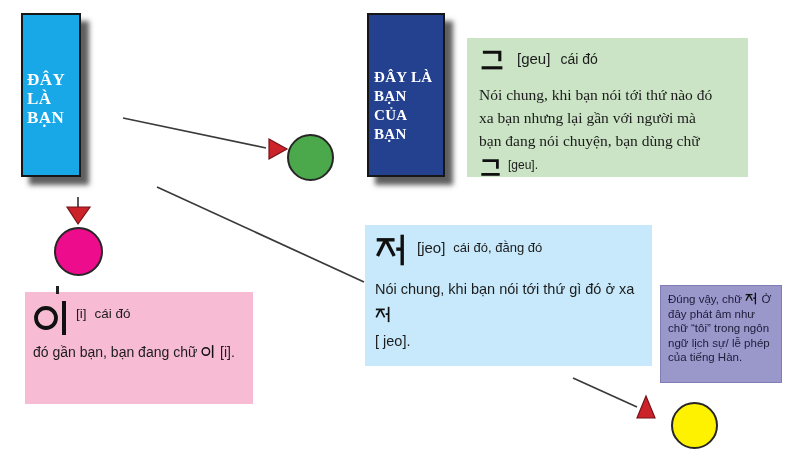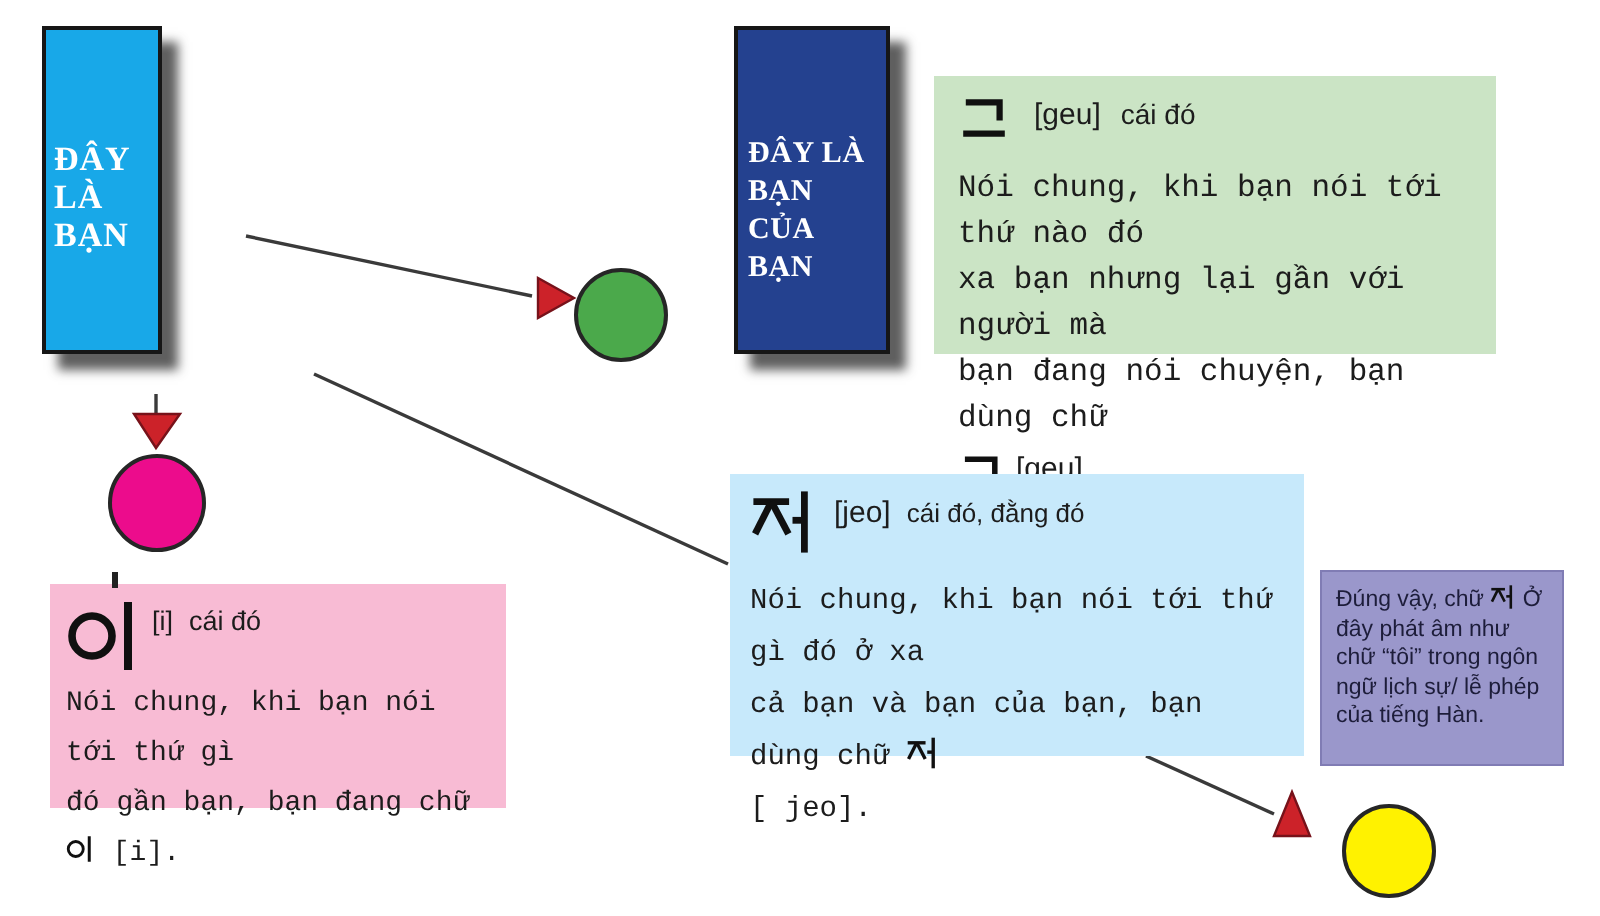--- a/index.html
+++ b/index.html
@@ -36,46 +36,46 @@
   .circle-magenta{left:54px;top:227px;width:49px;height:49px;background:var(--magenta-circle);}
   .circle-yellow{left:671px;top:402px;width:47px;height:47px;background:var(--yellow-circle);}
 
   
   .panel{position:absolute;z-index:2;box-sizing:border-box;color:#1c1c1c;}
   .panel-geu{
     left:467px;top:38px;width:281px;height:139px;background:var(--geu-panel-bg);
     padding:8px 8px 0 12px;font-family:"Liberation Serif", serif;font-size:15.5px;line-height:23px;
   }
   .panel-jeo{
-    left:365px;top:237px;width:287px;height:141px;background:var(--jeo-panel-bg);
+    left:365px;top:225px;width:287px;height:141px;background:var(--jeo-panel-bg);
     padding:7px 8px 0 10px;font-size:14.5px;line-height:26px;
   }
   .panel-i{
     left:25px;top:292px;width:228px;height:112px;background:var(--i-panel-bg);
     padding:6px 6px 0 8px;font-size:14px;line-height:25px;
   }
   .panel-note{
     left:660px;top:285px;width:122px;height:98px;background:var(--note-panel-bg);
     border:1px solid #807cb4;padding:6px 7px;font-size:11.5px;line-height:14.5px;color:#1d1d3a;
   }
 
-  .hdr{display:flex;align-items:flex-start;}
+  .hdr{display:flex;align-items:center;}
   .panel-geu .hdr{height:30px;margin-bottom:7px;}
   .panel-jeo .hdr{height:36px;margin-bottom:8px;}
   .panel-i .hdr{height:40px;margin-bottom:2px;}
   .rom{font-family:"Liberation Sans", sans-serif;}
   .panel-geu .rom{font-size:15px;margin:0 10px 6px 12px;}
   .panel-jeo .rom{font-size:15px;margin:0 8px 4px 8px;}
   .panel-i .rom{font-size:13.5px;margin:0 8px 9px 3px;}
   .meaning{font-family:"Liberation Sans", sans-serif;}
   .panel-geu .meaning{font-size:14px;margin-bottom:4px;}
   .panel-jeo .meaning{font-size:13px;margin-bottom:4px;}
   .panel-i .meaning{font-size:13.5px;margin-bottom:9px;}
-  .bodyln{display:block;font-family:Liberation Mono, monospace;}
-  .ftr{display:flex;align-items:flex-end;margin-top:2px;font-family:"Liberation Sans", sans-serif;font-size:15px;}
+  .bodyln{display:block;}
+  .ftr{display:flex;align-items:flex-end;margin-top:2px;font-family:"Liberation Sans", sans-serif;font-size:12px;}
   .ftr .rom2{margin:0 0 2px 6px;}
 
   
   .hg{display:inline-block;color:#101010;vertical-align:baseline;}
   .hg-hdr-geu{width:26px;height:26px;margin-bottom:2px;}
   .hg-ftr-geu{width:23px;height:23px;}
   .hg-hdr-jeo{width:34px;height:34px;}
   .hg-hdr-i{width:40px;height:40px;}
   .hg-sm{width:15px;height:15px;vertical-align:-2px;}
   .hg-sm-jeo{width:17px;height:17px;vertical-align:-3px;}
@@ -157,35 +157,34 @@
 
   <div class="panel panel-jeo">
     <div class="hdr">
       <svg class="hg hg-hdr-jeo" aria-label="저">
           <use href="#sym-jeo"></use>
         </svg>
       <span class="rom">[jeo]</span>
       <span class="meaning">cái đó, đằng đó</span>
     </div>
     <span class="bodyln">Nói chung, khi bạn nói tới thứ gì đó ở xa</span>
-    <span class="bodyln"><span>cả bạn và bạn của bạn, bạn dùng chữ</span> <svg class="hg hg-sm hg-sm-jeo" aria-label="저">
+    <span class="bodyln"> <svg class="hg hg-sm hg-sm-jeo" aria-label="저">
           <use href="#sym-jeo"></use>
         </svg></span>
     <span class="bodyln">[ jeo].</span>
   </div>
 
   <div class="panel panel-i">
     <div class="hdr">
       <svg class="hg hg-hdr-i" aria-label="이">
           <use href="#sym-i"></use>
         </svg>
       <span class="rom">[i]</span>
       <span class="meaning">cái đó</span>
     </div>
-    <span class="bodyln">Nói chung, khi bạn nói tới thứ gì</span>
     <span class="bodyln"><span>đó gần bạn, bạn đang chữ</span> <svg class="hg hg-sm" aria-label="이">
           <use href="#sym-i"></use>
         </svg> <span>[i].</span></span>
   </div>
 
   <div class="panel panel-note">
     <span>Đúng vậy, chữ</span>
     <svg class="hg hg-note" aria-label="저">
         <use href="#sym-jeo"></use>
       </svg>

